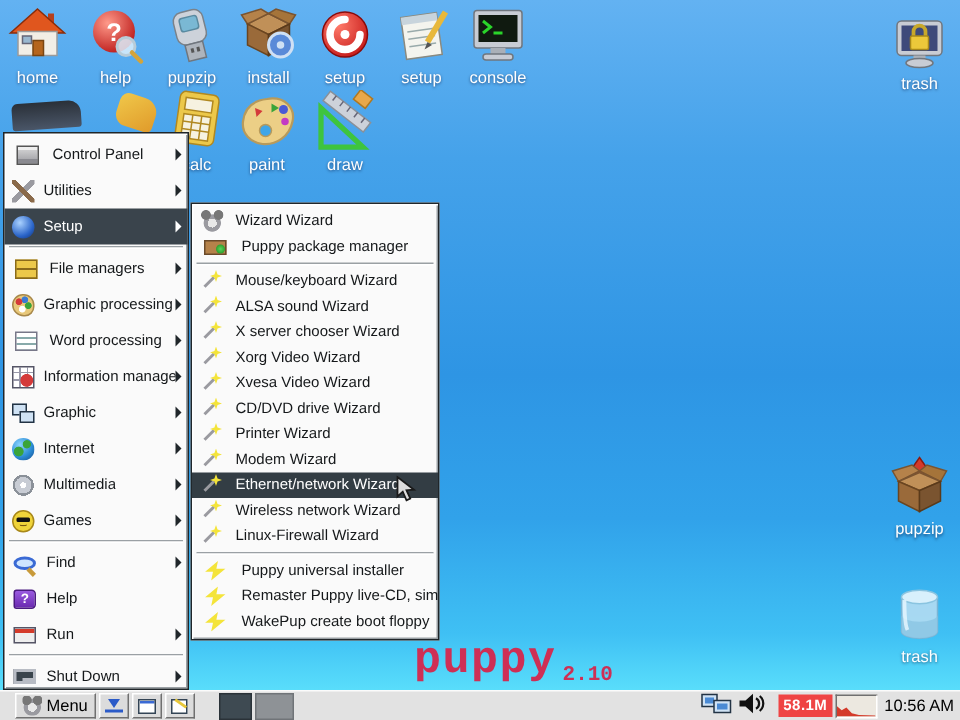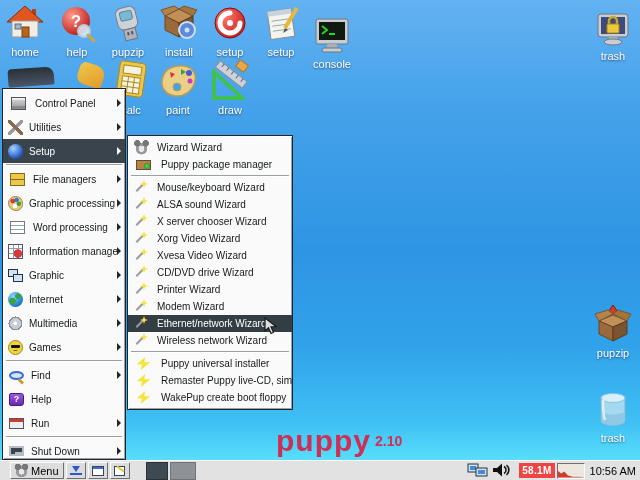--- a/index.html
+++ b/index.html
@@ -96,21 +96,21 @@
   .ic-pkg::after{content:"";position:absolute;right:0;bottom:0;width:6px;height:6px;border-radius:50%;
       background:radial-gradient(circle,#5ad45a,#1a8a1a);}
   .ic-wand::before{content:"";position:absolute;left:1px;top:7px;width:9px;height:2px;background:#9a9aa0;transform:rotate(-45deg);}
   .ic-wand::after{content:"";position:absolute;right:1px;top:0;width:8px;height:8px;background:#f4e43a;
       clip-path:polygon(50% 0,63% 37%,100% 50%,63% 63%,50% 100%,37% 63%,0 50%,37% 37%);}
   .ic-bolt{background:#f4e43a;width:10px;height:13px;margin:1px 2px;
       clip-path:polygon(62% 0,5% 55%,40% 55%,32% 100%,95% 40%,55% 40%);
       filter:drop-shadow(0 0 1px #7a6a00);}
 
   
-  .logo{position:absolute;left:276px;top:424px;display:flex;align-items:center;z-index:1;}
+  .logo{position:absolute;left:276px;top:424px;display:flex;align-items:flex-end;z-index:1;font-family:Liberation Mono, monospace;}
   .logo .pname{font-size:30px;font-weight:bold;color:#ce2f55;letter-spacing:1px;}
   .logo .pver{font-size:14px;font-weight:bold;color:#ce2f55;margin-left:4px;}
 
   
   .cursor{position:absolute;left:264px;top:317px;z-index:9;}
 
   
   .taskbar{position:absolute;left:0;bottom:0;width:640px;height:20px;background:#e2e2e2;
       border-top:1px solid #fbfbfb;box-sizing:border-box;display:flex;align-items:center;z-index:8;
       font-size:11px;color:#000;}
@@ -230,21 +230,21 @@
           <line x1="11" y1="21" x2="29" y2="21" stroke="#9aa" stroke-width="1"></line>
           <line x1="11" y1="26" x2="29" y2="26" stroke="#9aa" stroke-width="1"></line>
         </g>
         <line x1="24" y1="24" x2="36" y2="4" stroke="#e8b83a" stroke-width="4"></line>
         <polygon points="24,24 22,29 27,26" fill="#555"></polygon>
       </svg>
     </div>
     <span class="lbl">setup</span>
   </div>
 
-  <div class="dicon" style="left:304px;top:16px">
+  <div class="dicon" style="left:304px;top:4px">
     <div class="ic">
       <svg width="40" height="40" viewBox="0 0 40 40">
         <rect x="4" y="3" width="32" height="25" rx="2" fill="#c8ccd4" stroke="#70767e"></rect>
         <rect x="7" y="6" width="26" height="18" fill="#101a10"></rect>
         <path d="M10 10 l5 4 l-5 4" stroke="#2ad42a" stroke-width="2" fill="none"></path>
         <line x1="17" y1="18" x2="23" y2="18" stroke="#2ad42a" stroke-width="2"></line>
         <rect x="15" y="28" width="10" height="4" fill="#aab0b8"></rect>
         <rect x="10" y="32" width="20" height="4" rx="2" fill="#c8ccd4" stroke="#70767e"></rect>
       </svg>
     </div>
@@ -470,20 +470,24 @@
       <span class="mi ic-wand"></span>
       <span class="mlabel">Modem Wizard</span>
     </div>
     <div class="srow sel">
       <span class="mi ic-wand"></span>
       <span class="mlabel">Ethernet/network Wizard</span>
     </div>
     <div class="srow">
       <span class="mi ic-wand"></span>
       <span class="mlabel">Wireless network Wizard</span>
+    </div>
+    <div class="srow">
+      <span class="mi ic-wand"></span>
+      <span class="mlabel">Linux-Firewall Wizard</span>
     </div>
     <div class="sep2"></div>
     <div class="srow">
       <span class="mi ic-bolt"></span>
       <span class="mlabel">Puppy universal installer</span>
     </div>
     <div class="srow">
       <span class="mi ic-bolt"></span>
       <span class="mlabel">Remaster Puppy live-CD, simple</span>
     </div>

